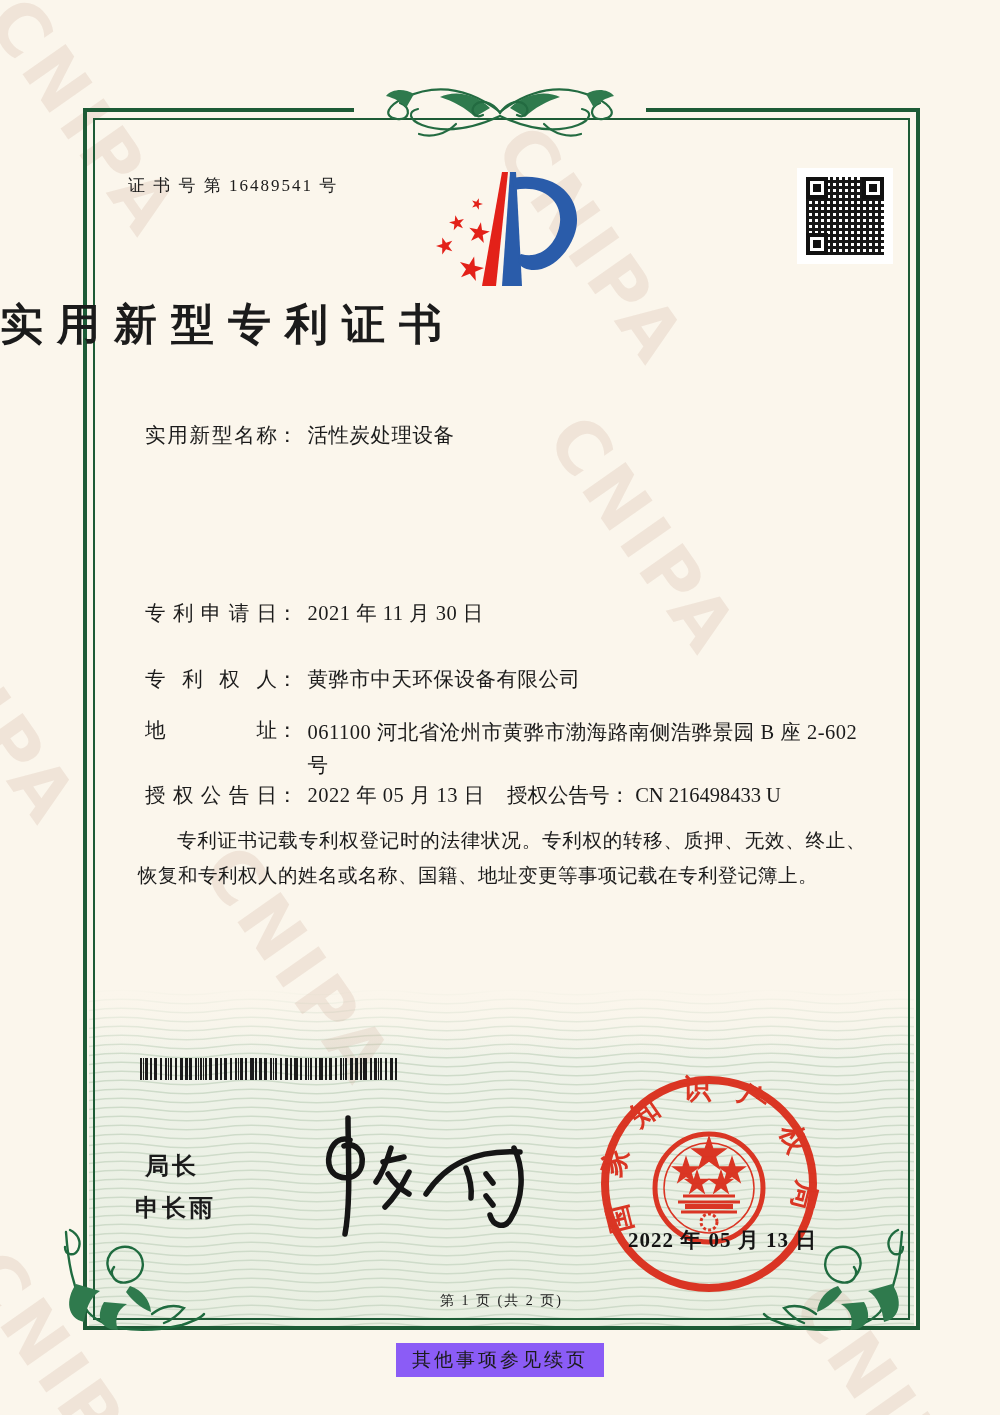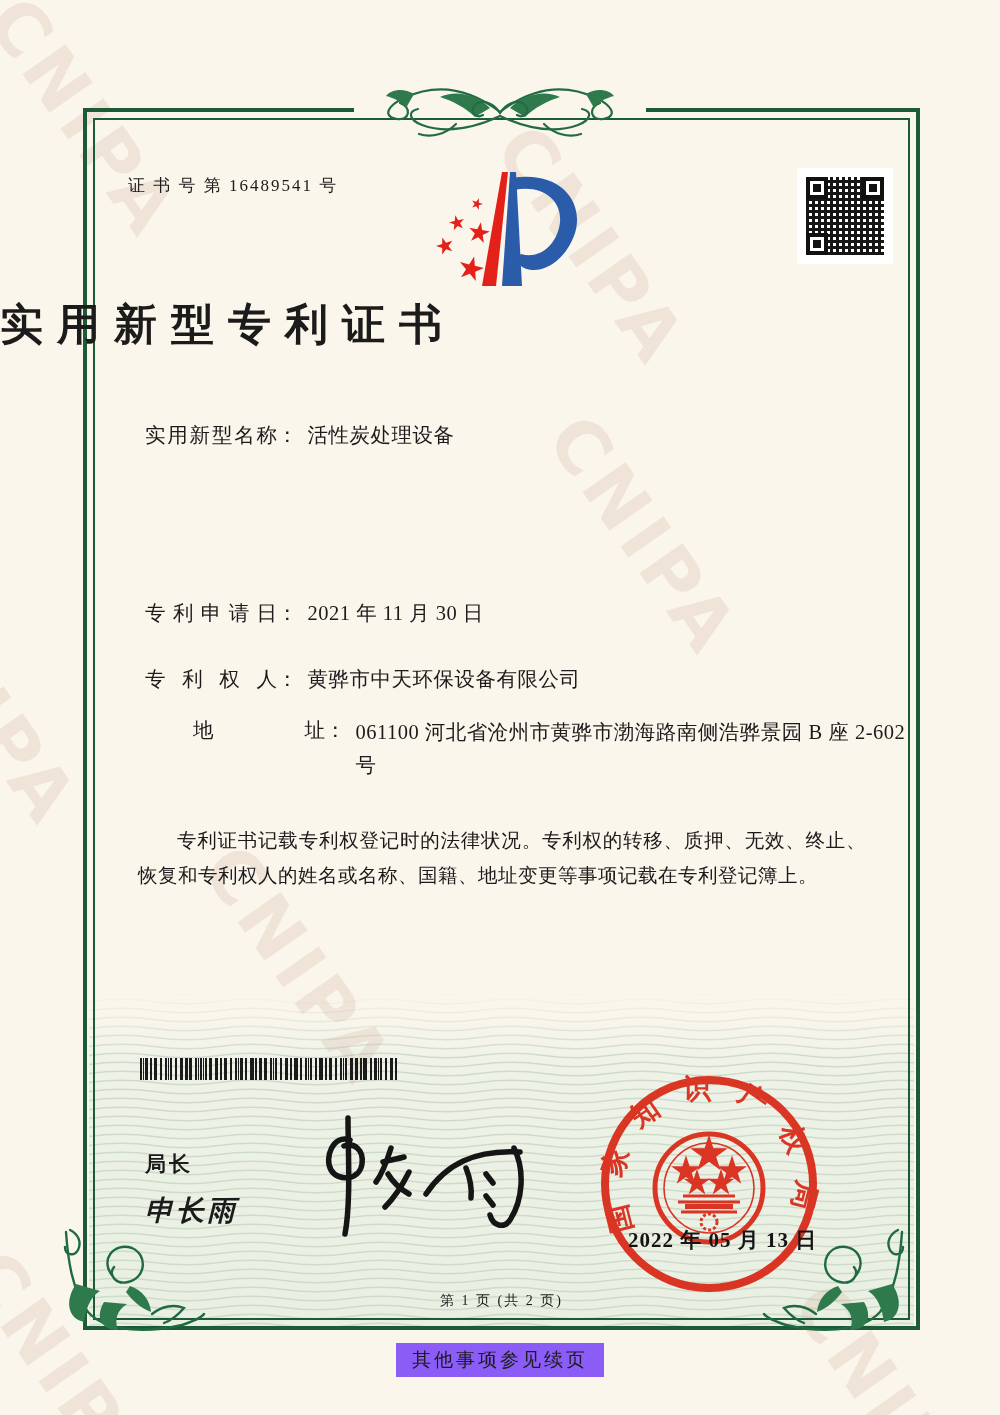--- a/index.html
+++ b/index.html
@@ -76,24 +76,24 @@
   
   .barcode {
     position:absolute; left:140px; top:1058px; width:257px; height:22px; z-index:4;
     background-image:
       repeating-linear-gradient(90deg,#1b1b1b 0 2px,transparent 2px 5px),
       repeating-linear-gradient(90deg,#1b1b1b 0 1px,transparent 1px 7px),
       repeating-linear-gradient(90deg,transparent 0 3px,#1b1b1b 3px 4px,transparent 4px 11px);
   }
 
   
-  .officer-title { position:absolute; left:145px; top:1150px; font-size:21px; z-index:4;
+  .officer-title { position:absolute; left:145px; top:1150px; font-size:24px; z-index:4;
     font-family:"Liberation Sans","DejaVu Sans",sans-serif; font-weight:600; letter-spacing:3px;text-align:right; }
-  .officer-name { position:absolute; left:145px; top:1192px; font-size:28px; z-index:4;
-    font-family:"Liberation Sans","DejaVu Sans",sans-serif; font-weight:600; letter-spacing:3px;font-style:italic; }
+  .officer-name { position:absolute; left:135px; top:1192px; font-size:24px; z-index:4;
+    font-family:"Liberation Sans","DejaVu Sans",sans-serif; font-weight:600; letter-spacing:3px; }
   .signature { position:absolute; left:288px; top:1112px; width:256px; height:132px; z-index:4; }
 
   .seal { position:absolute; left:595px; top:1070px; width:228px; height:228px; z-index:5; opacity:0.95; }
   .seal-date { position:absolute; left:628px; top:1226px; font-size:21px; font-weight:bold;
     letter-spacing:1px; color:#141414; z-index:6; white-space:nowrap; }
 
   .pagination { position:absolute; left:83px; top:1292px; width:837px; text-align:center;
     font-size:14px; letter-spacing:2px; z-index:4; }
 
   .footer-note-box {
@@ -206,22 +206,29 @@
 
   <div class="frow" style="top:421px;">
     <span class="flabel">实用新型名称</span><span class="fcolon">：</span><span class="fvalue">活性炭处理设备</span>
   </div>
   <div class="frow" style="top:599px;">
     <span class="flabel">专利申请日</span><span class="fcolon">：</span><span class="fvalue">2021 年 11 月 30 日</span>
   </div>
   <div class="frow" style="top:657px;margin-top:8px;">
     <span class="flabel">专利权人</span><span class="fcolon">：</span><span class="fvalue">黄骅市中天环保设备有限公司</span>
   </div>
-  <div class="frow" style="top:716px;margin-left:48px;">
+  <div class="frow" style="top:716px;">
     <span class="flabel">地址</span><span class="fcolon">：</span><span class="fvalue addr">061100 河北省沧州市黄骅市渤海路南侧浩骅景园 B 座 2-602 号</span>
+  </div>
+  <div class="frow" style="top:781px;">
+    <span class="flabel">授权公告日</span><span class="fcolon">：</span><span class="fvalue">2022 年 05 月 13 日</span>
+    <span class="right-col">
+      <span>授权公告号</span><span>：</span>
+      <span>CN 216498433 U</span>
+    </span>
   </div>
 
   <div class="paras">
     <p>专利证书记载专利权登记时的法律状况。专利权的转移、质押、无效、终止、恢复和专利权人的姓名或名称、国籍、地址变更等事项记载在专利登记簿上。</p>
   </div>
 
   <div class="barcode"></div>
 
   <div class="officer-title">局长</div>
   <div class="officer-name">申长雨</div>

